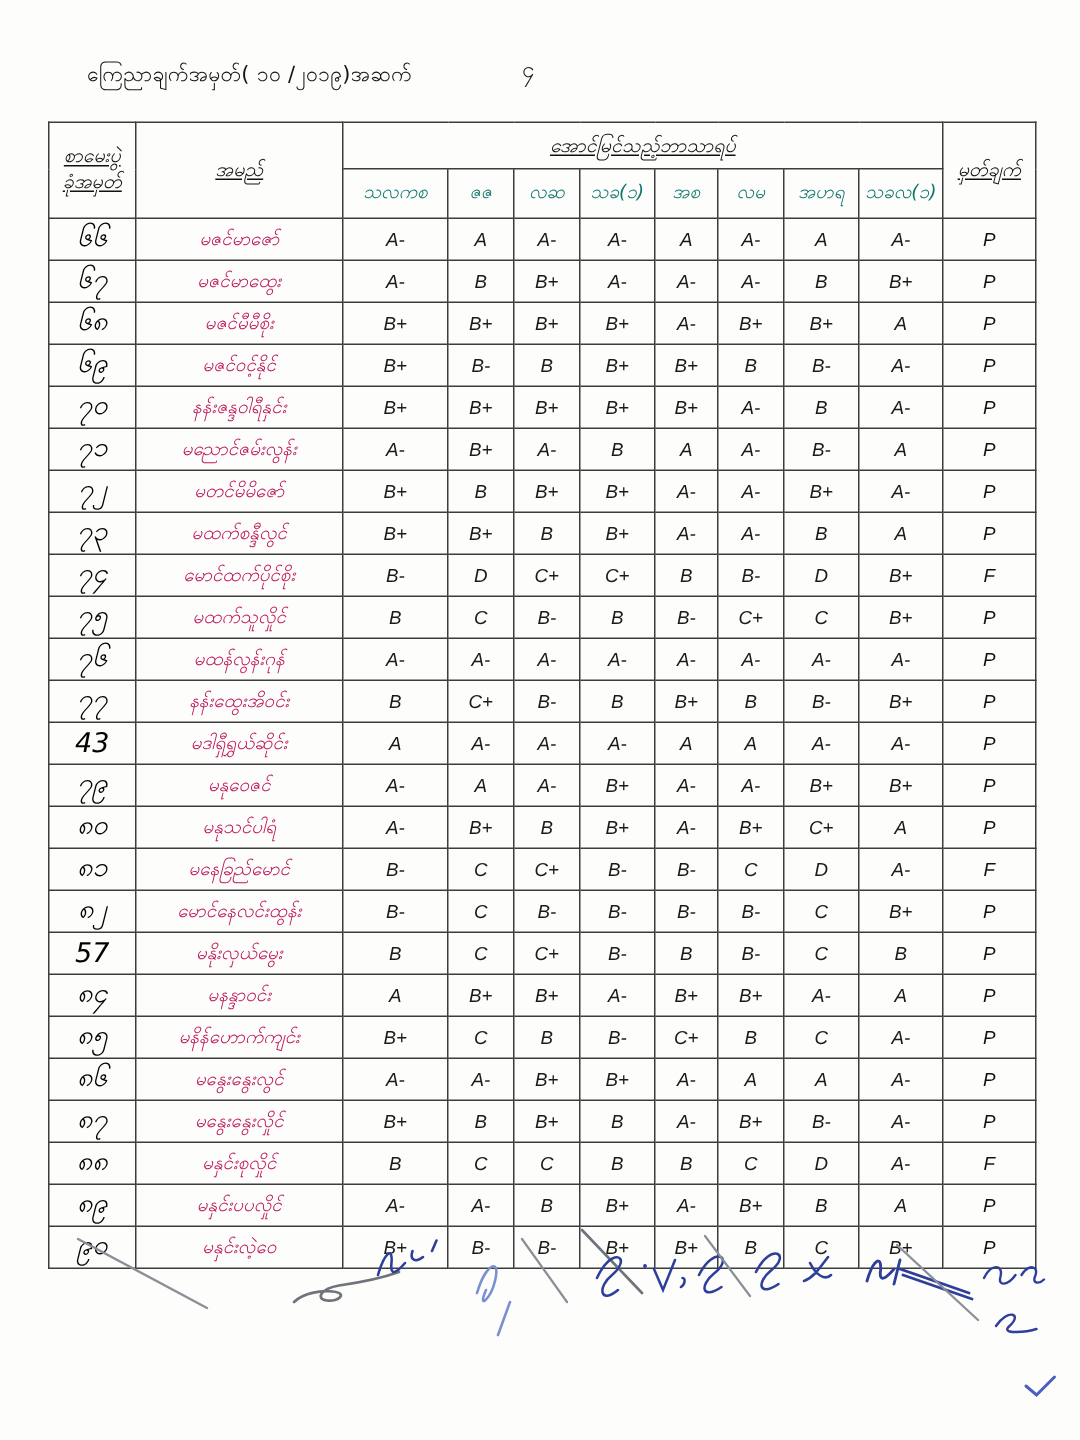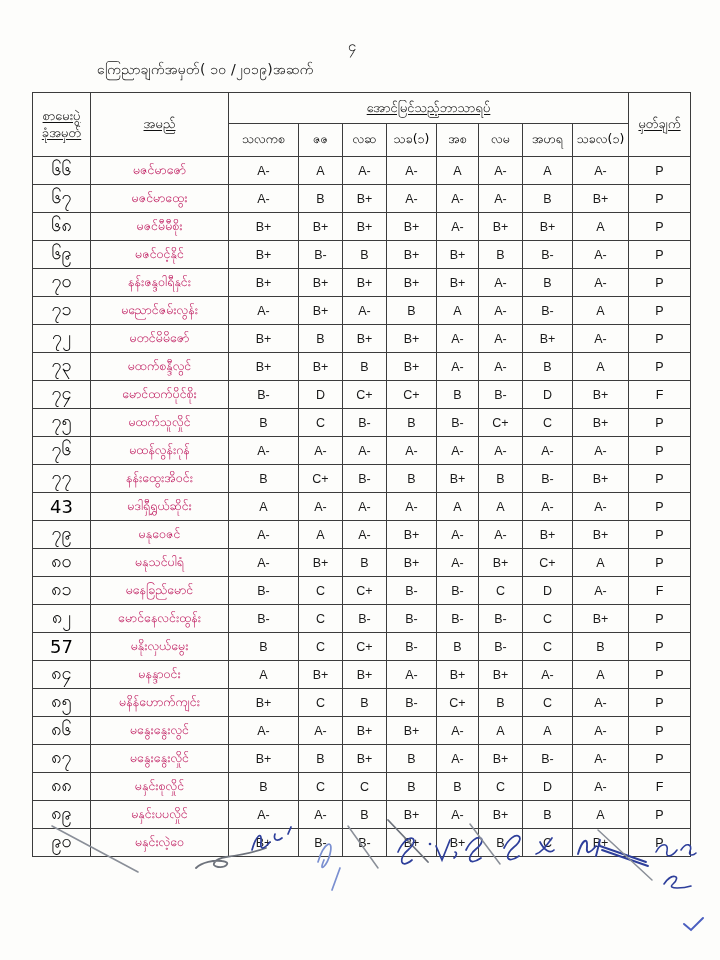--- a/index.html
+++ b/index.html
@@ -9,47 +9,47 @@
     font-family:"DejaVu Sans","Liberation Sans",sans-serif;
     color:#1c1c1c;
     position:relative;
     overflow:hidden;
   }
   .page-number{
     position:absolute;top:36px;left:348px;
     font-size:15px;color:#222;
   }
   .doc-title{
-    position:absolute;top:60px;left:58px;
+    position:absolute;top:40px;left:58px;
     font-size:14px;color:#151515;
     letter-spacing:.2px;
-    margin-left:39px;
   }
   table.results{
-    position:absolute;top:92px;left:32px;
+    position:absolute;top:81px;left:32px;
     border-collapse:collapse;
     table-layout:fixed;
     width:658px;
+    font-style:italic;
   }
   table.results th, table.results td{
     border:1px solid #3c3c3c;
     padding:0 2px;
     text-align:center;
     vertical-align:middle;
     overflow:hidden;
     white-space:nowrap;
   }
   table.results{border:1.5px solid #333;}
   th.hdr{
     font-weight:normal;font-size:13px;color:#111;
     height:30px;
   }
   th.hdr .u{ text-decoration:underline; text-underline-offset:2px;}
   th.roll-hdr div{line-height:1.25;}
-  th.subj-code{font-weight:normal;font-size:12.5px;height:32px;color:#000000;}
+  th.subj-code{font-weight:normal;font-size:12.5px;height:32px;color:#0f766e;}
   td.roll-cell{font-size:18px;height:27px;color:#000000;}
   td.name-cell{font-size:12.5px;text-align:left;padding-left:6px;color:#be185d;}
   td.grade-cell{font-size:12.5px;font-family:"Liberation Sans","DejaVu Sans",sans-serif;color:#1a1a1a;}
   td.remark-cell{font-size:12.5px;font-family:"Liberation Sans","DejaVu Sans",sans-serif;color:#111;}
   .marks-layer{position:absolute;left:0;top:810px;width:720px;height:150px;pointer-events:none;}
 </style>
 </head>
 <body>
 
 <div class="page-number">၄</div>

